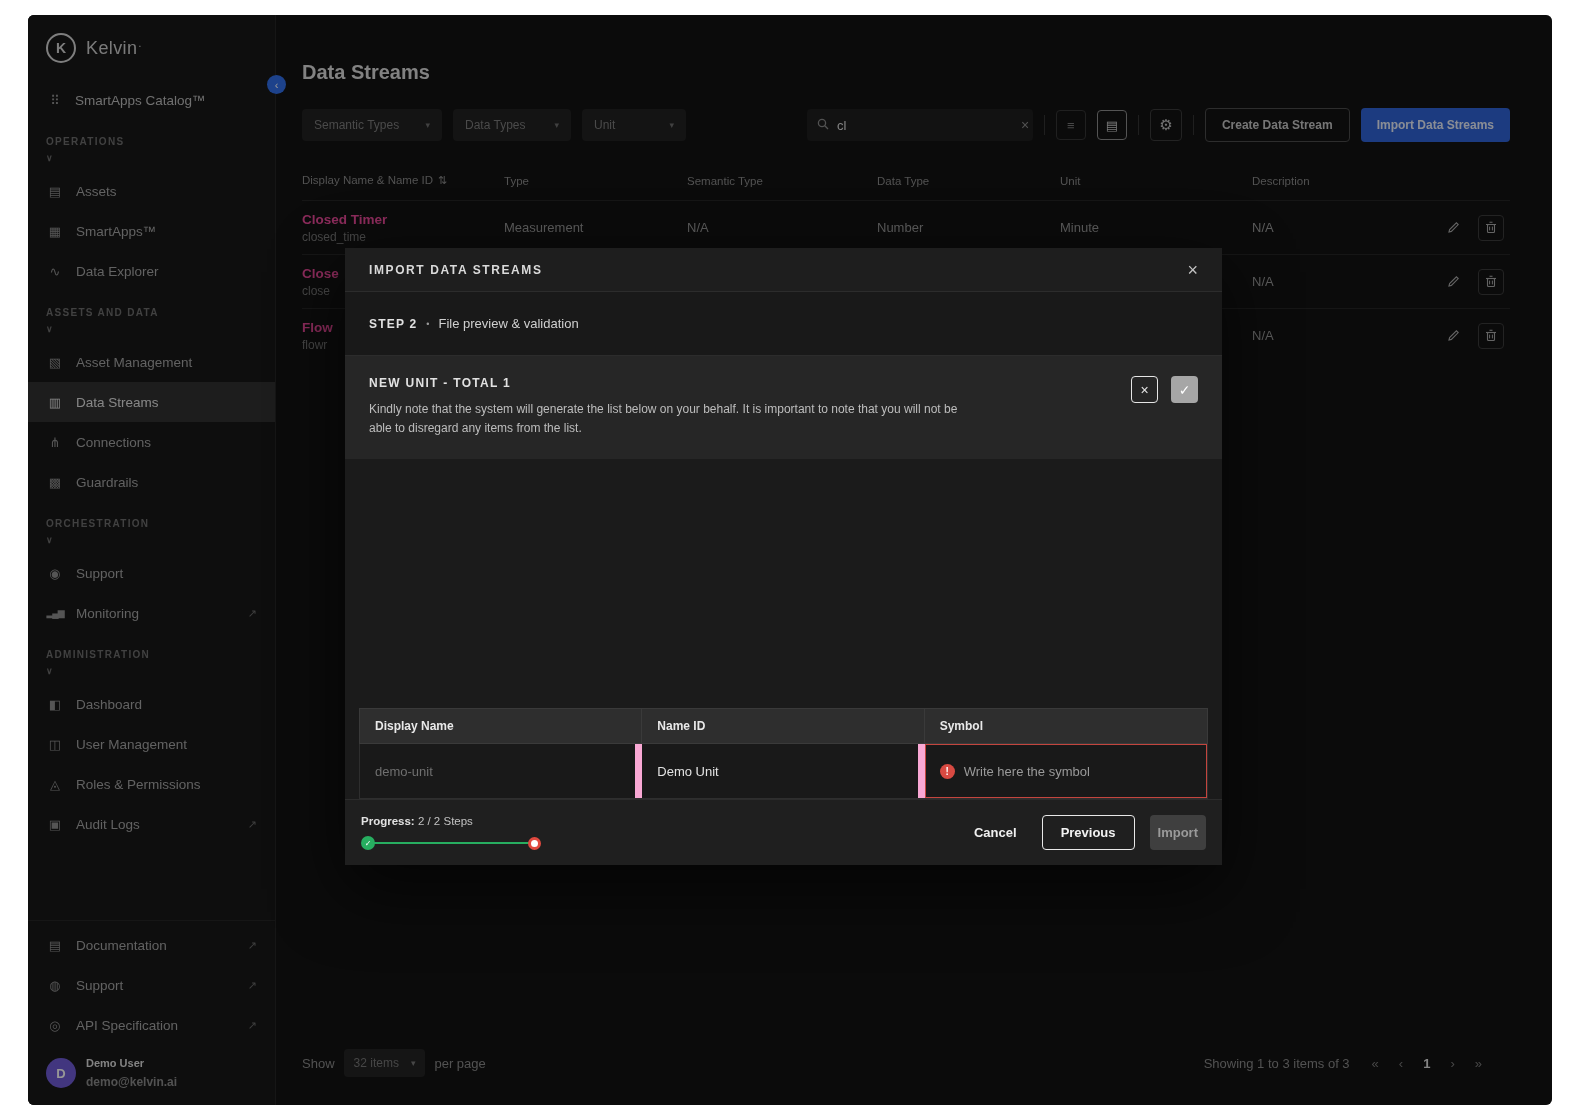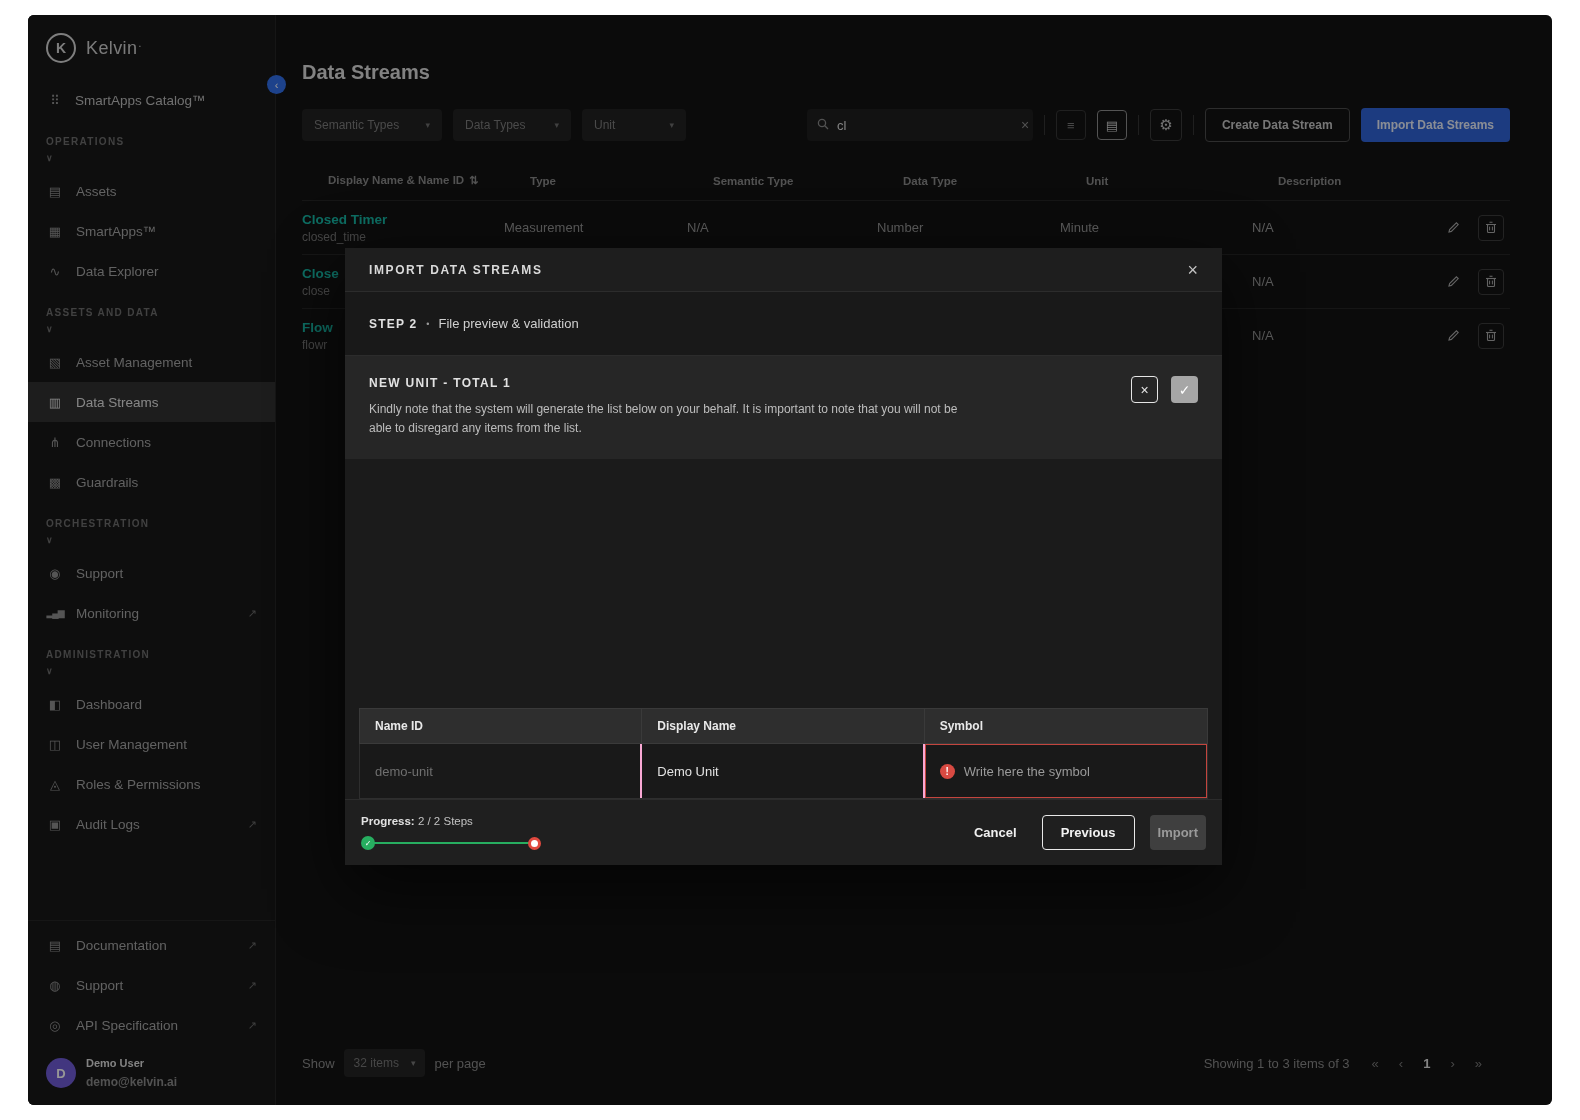--- a/index.html
+++ b/index.html
@@ -42,24 +42,24 @@
   .clear-x { background:none; border:none; color:#8a8a8a; font-size:14px; }
   .vdiv { width:1px; height:20px; background:#333; }
   .toggle-btn { width:30px; height:30px; border:1px solid #343434; border-radius:4px; background:transparent; color:#777; font-size:13px; display:flex; align-items:center; justify-content:center; }
   .toggle-btn.active { border-color:#8d8d8d; color:#cfcfcf; }
   .gear-btn { width:32px; height:32px; border:1px solid #3a3a3a; border-radius:4px; background:transparent; color:#c2c2c2; font-size:15px; display:flex; align-items:center; justify-content:center; }
   .btn-create { border:1px solid #4a4a4a; background:transparent; color:#c9c9c9; font-size:12px; font-weight:700; padding:9px 16px; border-radius:4px; white-space:nowrap; }
   .btn-import { border:none; background:#2d62d9; color:#eaf0fd; font-size:12px; font-weight:700; padding:10px 16px; border-radius:4px; white-space:nowrap; }
 
   .ds-table { margin-top:22px; }
   .ds-hrow, .ds-row { display:grid; grid-template-columns:202px 183px 190px 183px 192px 170px 1fr; align-items:center; }
-  .ds-hrow { color:#8a8a8a; font-size:11.5px; font-weight:700; padding:10px 0 13px;margin-left:26px; }
+  .ds-hrow { color:#8a8a8a; font-size:11.5px; font-weight:400; padding:10px 0 13px; }
   .sort-icon { font-size:11px; margin-left:5px; color:#8a8a8a; }
   .ds-row { border-top:1px solid #242424; height:54px; color:#9a9a9a; font-size:13px; }
-  .ds-name { color:#14b8a6; font-weight:700; font-size:13.5px; }
+  .ds-name { color:#ec4899; font-weight:700; font-size:13.5px; }
   .ds-id { color:#757575; font-size:12px; margin-top:3px; }
   .ds-actions { display:flex; gap:12px; justify-content:flex-end; padding-right:6px; }
   .row-icon-btn { width:26px; height:26px; border:none; background:transparent; display:flex; align-items:center; justify-content:center; border-radius:4px; }
   .row-icon-btn.boxed { border:1px solid #3a3a3a; }
 
   .bottom-bar { position:absolute; left:274px; right:70px; bottom:28px; display:flex; align-items:center; gap:9px; color:#8a8a8a; font-size:13px; }
   .pp-select { background:#222; border:none; border-radius:4px; padding:7px 10px; color:#777; font-size:12px; display:flex; align-items:center; gap:12px; }
   .bb-right { margin-left:auto; display:flex; align-items:center; gap:22px; }
   .pager { display:flex; align-items:center; gap:20px; }
   .pg-btn { background:none; border:none; color:#777; font-size:13px; }
@@ -81,21 +81,21 @@
   .panel-desc { color:#bdbdbd; font-size:12px; line-height:1.55; max-width:612px; }
   .panel-actions { margin-left:auto; display:flex; gap:13px; }
   .sq-btn { width:27px; height:27px; border-radius:4px; display:flex; align-items:center; justify-content:center; font-size:14px; }
   .sq-reject { border:1.5px solid #e6e6e6; background:transparent; color:#e6e6e6; }
   .sq-accept { border:none; background:#a6a6a6; color:#fff; }
   .m-table { margin:16px 14px 0; }
   .m-thead { display:grid; grid-template-columns:1fr 1fr 1fr; background:#2e2e2e; border:1px solid #3a3a3a; }
   .m-th { padding:10px 15px; color:#e9e9e9; font-size:12px; font-weight:700; border-right:1px solid #3a3a3a; }
   .m-th:last-child { border-right:none; }
   .m-trow { display:grid; grid-template-columns:1fr 1fr 1fr; background:#191919; border:1px solid #2e2e2e; border-top:none; }
-  .m-td { height:54px; padding:0 15px; display:flex; align-items:center; font-size:13px; border-right:2px solid #f9a8d4; }
+  .m-td { height:54px; padding:0 15px; display:flex; align-items:center; font-size:13px; border-right:7px solid #f9a8d4; }
   .m-td:last-child { border-right:none; }
   .m-td.c-nameid { color:#6f6f6f; }
   .m-td.c-display { color:#e2e2e2; }
   .m-td.c-symbol { outline:1px solid #c4453e; outline-offset:-1px; color:#9a9a9a; gap:9px; }
   .err-icon { width:15px; height:15px; border-radius:50%; background:#d84a42; color:#fff; font-size:10px; font-weight:700; display:flex; align-items:center; justify-content:center; flex:0 0 auto; }
   .modal-footer { margin-top:auto; height:66px; border-top:1px solid #2c2c2c; background:#1f1f1f; display:flex; align-items:center; padding:0 16px; }
   .progress-label { color:#e2e2e2; font-size:11.5px; margin-bottom:9px; }
   .progress-label b { font-weight:700; }
   .progress-label span { color:#c2c2c2; font-weight:400; }
   .progress-track { display:flex; align-items:center; width:180px; }
@@ -418,22 +418,22 @@
               <span>×</span>
             </button>
           <button class="sq-btn sq-accept">
               <span>✓</span>
             </button>
         </span>
       </div>
 
       <div class="m-table">
         <div class="m-thead">
+          <span class="m-th">Display Name</span>
           <span class="m-th">Name ID</span>
-          <span class="m-th">Display Name</span>
           <span class="m-th">Symbol</span>
         </div>
         <div class="m-trow">
           <span class="m-td c-nameid">demo-unit</span>
           <span class="m-td c-display">Demo Unit</span>
           <span class="m-td c-symbol">
             <span class="err-icon">!</span>
             <span>Write here the symbol</span>
           </span>
         </div>

